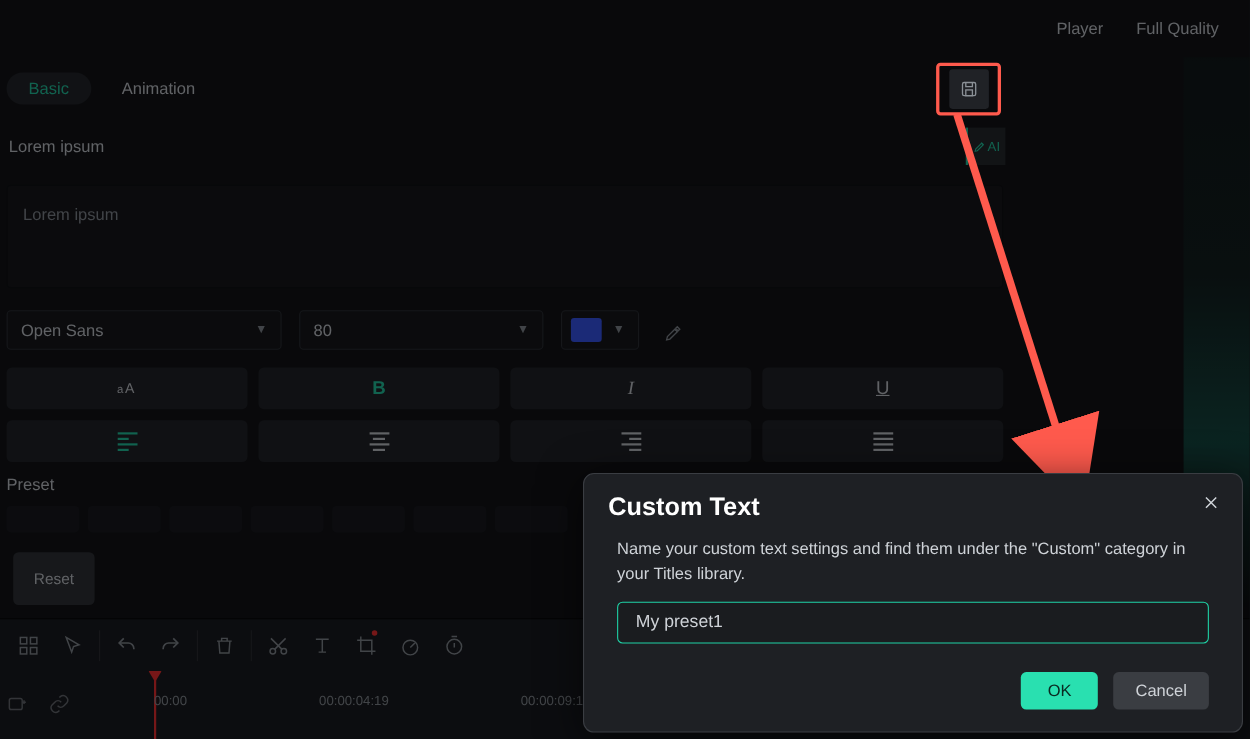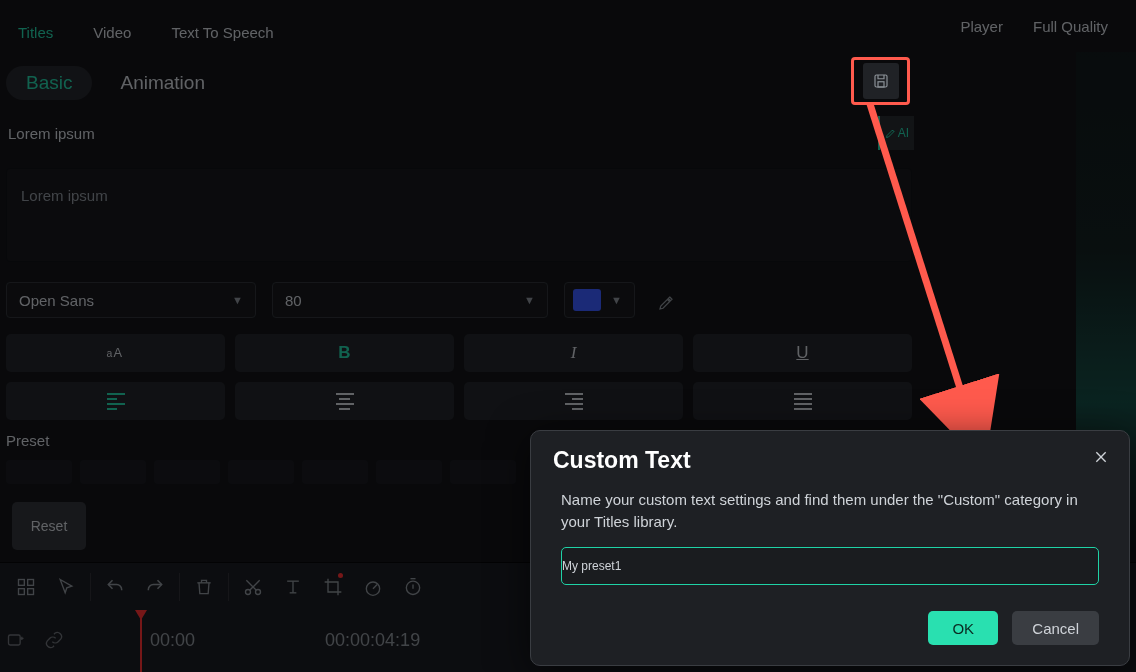--- a/index.html
+++ b/index.html
@@ -25,21 +25,21 @@
 
   
   .top-tabs{position:absolute;left:0;top:16px;height:32px;display:flex;gap:40px;align-items:center;padding-left:18px;font-size:15px;}
   .top-tab{color:var(--text);cursor:pointer;}
   .top-tab.active{color:var(--teal);}
 
   .right-tabs{position:absolute;right:28px;top:18px;display:flex;gap:30px;font-size:15px;}
   .right-tab{color:var(--text);cursor:pointer;}
 
   
-  .sub-tabs{position:absolute;left:6px;top:66px;display:flex;gap:22px;align-items:center;font-size:19px;}
+  .sub-tabs{position:absolute;left:6px;top:66px;display:flex;gap:22px;align-items:center;font-size:15px;}
   .pill{background:var(--panel2);padding:6px 20px;border-radius:20px;color:var(--teal);cursor:pointer;}
   .sub-link{color:var(--text);cursor:pointer;padding:6px 6px;}
 
   
   .save-icon-highlight{position:absolute;left:851px;top:57px;width:59px;height:48px;border:3px solid #ff5a4d;border-radius:4px;display:flex;align-items:center;justify-content:center;z-index:6;}
   .save-icon-inner{width:36px;height:36px;border-radius:3px;background:var(--panel2);display:flex;align-items:center;justify-content:center;}
   .save-svg{width:18px;height:18px;stroke:var(--muted);}
 
   
   .title-row{position:absolute;left:0;top:116px;width:918px;height:34px;display:flex;align-items:center;}
@@ -48,21 +48,21 @@
   .ai-chip svg{margin-right:1px;}
 
   
   .textarea{position:absolute;left:6px;top:168px;width:906px;height:94px;background:var(--darker);border:1px solid #0b0c0e;border-radius:4px;padding:18px 14px;color:var(--muted);font-size:15px;}
 
   
   .font-row{position:absolute;left:6px;top:282px;display:flex;gap:16px;align-items:flex-end;}
   .select{height:36px;background:var(--darker);border:1px solid var(--border);border-radius:4px;display:flex;align-items:center;padding:0 12px;color:var(--text);font-size:15px;position:relative;cursor:pointer;}
   .select .chev{margin-left:auto;color:var(--muted);font-size:11px;}
   .font-select{width:250px;}
-  .size-select{width:276px;}
+  .size-select{width:222px;}
   .color-group{display:flex;align-items:center;gap:6px;height:36px;background:var(--darker);border:1px solid var(--border);border-radius:4px;padding:0 8px;}
   .swatch{width:28px;height:22px;border-radius:3px;background:var(--blue);}
   .color-group .chev{color:var(--muted);font-size:11px;margin:0 4px;}
   .eyedrop{width:30px;height:30px;display:flex;align-items:center;justify-content:center;color:var(--muted);cursor:pointer;}
 
   
   .btn-grid{position:absolute;left:6px;top:334px;width:906px;}
   .btn-row{display:flex;gap:10px;margin-bottom:10px;}
   .tbtn{flex:1;height:38px;background:#1e2024;border-radius:5px;display:flex;align-items:center;justify-content:center;color:var(--text);font-size:17px;cursor:pointer;}
   .tbtn.bold{color:var(--teal);font-weight:700;}
@@ -82,33 +82,33 @@
   .tool{width:40px;height:40px;display:flex;align-items:center;justify-content:center;color:var(--muted);cursor:pointer;position:relative;}
   .tool svg{width:20px;height:20px;}
   .vline{width:1px;height:28px;background:#2a2c30;margin:0 4px;}
   .red-dot{position:absolute;top:6px;right:10px;width:5px;height:5px;background:var(--red);border-radius:50%;}
 
   
   .timeline{position:absolute;left:0;top:610px;width:1136px;height:62px;background:var(--bg);}
   .playhead{position:absolute;left:140px;top:0;width:2px;height:62px;background:var(--red);}
   .playhead::before{content:"";position:absolute;left:-5px;top:0;width:12px;height:10px;background:var(--red);clip-path:polygon(0 0,100% 0,50% 100%);} 
   .ruler{position:absolute;left:140px;top:20px;right:0;height:20px;display:flex;gap:120px;}
-  .ruler span{font-size:18px;color:var(--muted);margin-left:10px;}
+  .ruler span{font-size:12px;color:var(--muted);}
   .tl-icons{position:absolute;left:6px;top:20px;display:flex;gap:18px;}
   .tl-icons .ic{width:20px;height:20px;color:#6a6e74;}
 
   
   .arrow-svg{position:absolute;left:860px;top:96px;width:140px;height:360px;z-index:7;pointer-events:none;}
 
   
   .dialog{position:absolute;left:530px;top:430px;width:600px;height:236px;background:#1e2024;border:1px solid #3a3d42;border-radius:10px;z-index:10;box-shadow:0 8px 40px rgba(0,0,0,0.6);}
   .dlg-title{position:absolute;left:22px;top:16px;font-size:23px;font-weight:600;color:#fff;text-align:right;}
   .dlg-close{position:absolute;right:14px;top:12px;width:28px;height:28px;display:flex;align-items:center;justify-content:center;color:var(--text);cursor:pointer;font-size:17px;}
   .dlg-msg{position:absolute;left:30px;top:58px;right:30px;font-size:15px;line-height:1.45;color:var(--text);}
-  .dlg-input{position:absolute;left:30px;top:116px;right:30px;height:38px;border:1.5px solid var(--teal);border-radius:5px;background:#1a1c1f;padding:0 0;color:var(--text);font-size:12px;display:flex;align-items:center;}
+  .dlg-input{position:absolute;left:30px;top:116px;right:30px;height:38px;border:1.5px solid var(--teal);border-radius:5px;background:#1a1c1f;padding:0 16px;color:var(--text);font-size:16px;display:flex;align-items:center;}
   .dlg-buttons{position:absolute;right:30px;bottom:20px;display:flex;gap:14px;}
   .dbtn{min-width:70px;height:34px;border-radius:5px;display:flex;align-items:center;justify-content:center;font-size:15px;cursor:pointer;padding:0 20px;}
   .dbtn.ok{background:#29e0b0;color:#0a2b22;}
   .dbtn.cancel{background:#3a3d42;color:var(--text);}
 
   
   .preview-strip{position:absolute;right:0;top:52px;width:60px;height:500px;background:linear-gradient(180deg,#0a1b18 0%,#0e2f28 40%,#16a085 70%,#0b0c0e 100%);opacity:0.4;}
 
   
   .al-lines{display:flex;flex-direction:column;gap:3px;width:18px;}
@@ -118,25 +118,20 @@
   .al-right i{margin-left:auto} .al-right i:nth-child(1){width:100%} .al-right i:nth-child(2){width:60%} .al-right i:nth-child(3){width:100%} .al-right i:nth-child(4){width:60%}
   .al-just i{width:100%}
 </style>
 </head>
 <body>
 
 <div class="canvas">
 
   <div class="preview-strip"></div>
 
-  <div class="top-tabs">
-    <div class="top-tab active">Titles</div>
-    <div class="top-tab">Video</div>
-    <div class="top-tab">Text To Speech</div>
-  </div>
   <div class="right-tabs">
     <div class="right-tab">Player</div>
     <div class="right-tab">Full Quality</div>
   </div>
 
   <div class="sub-tabs">
     <div class="pill">Basic</div>
     <div class="sub-link">Animation</div>
   </div>
 

